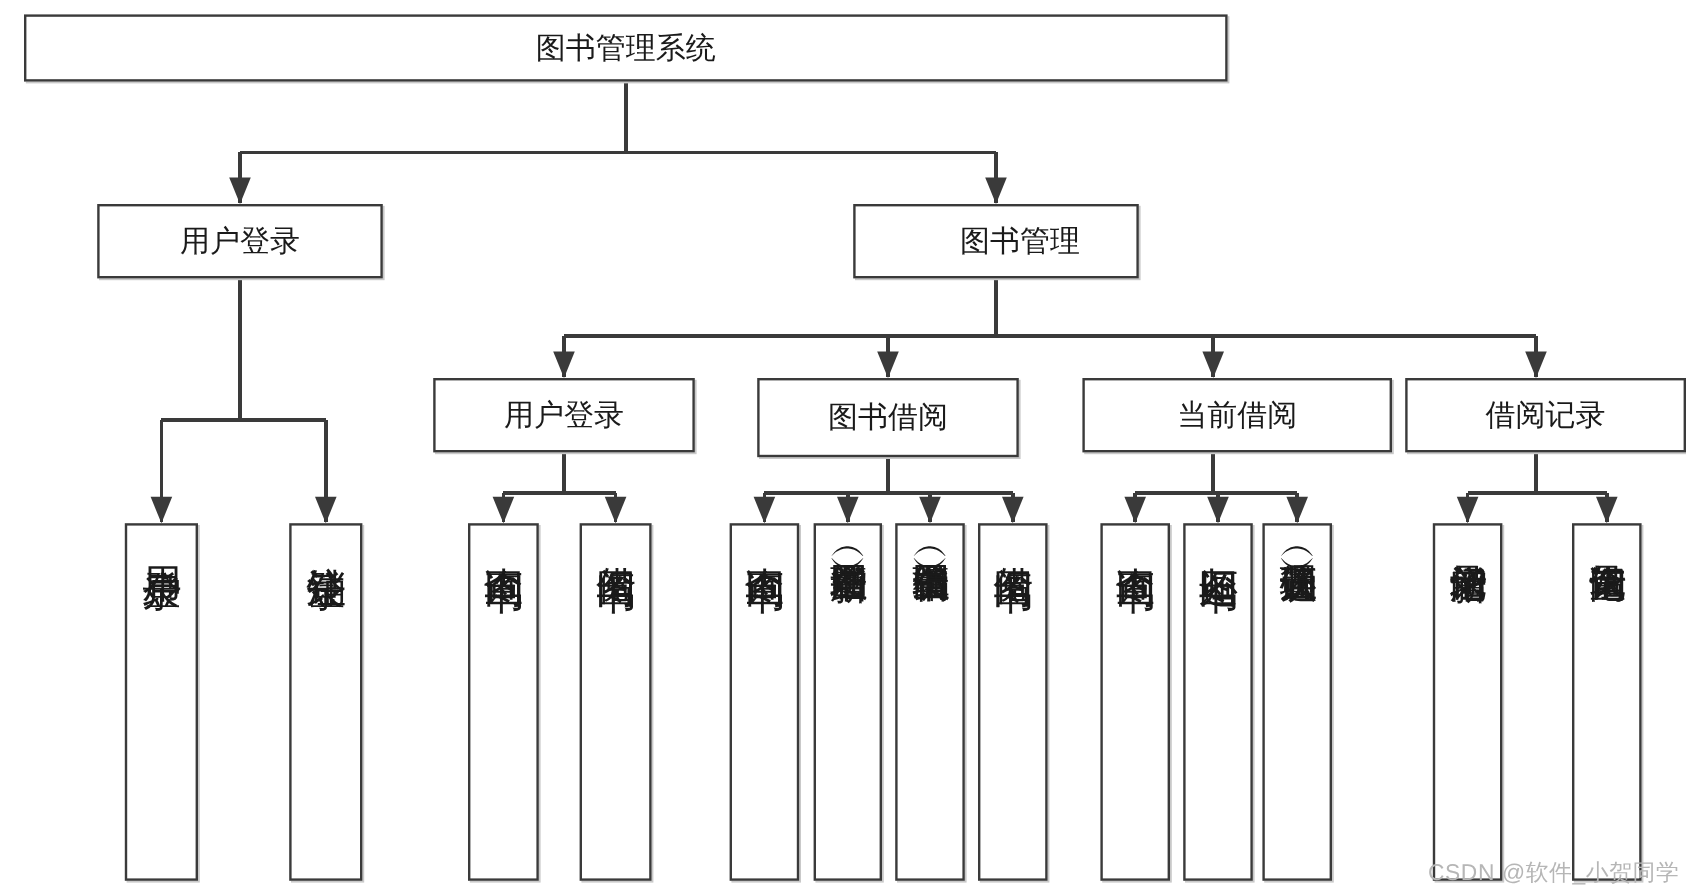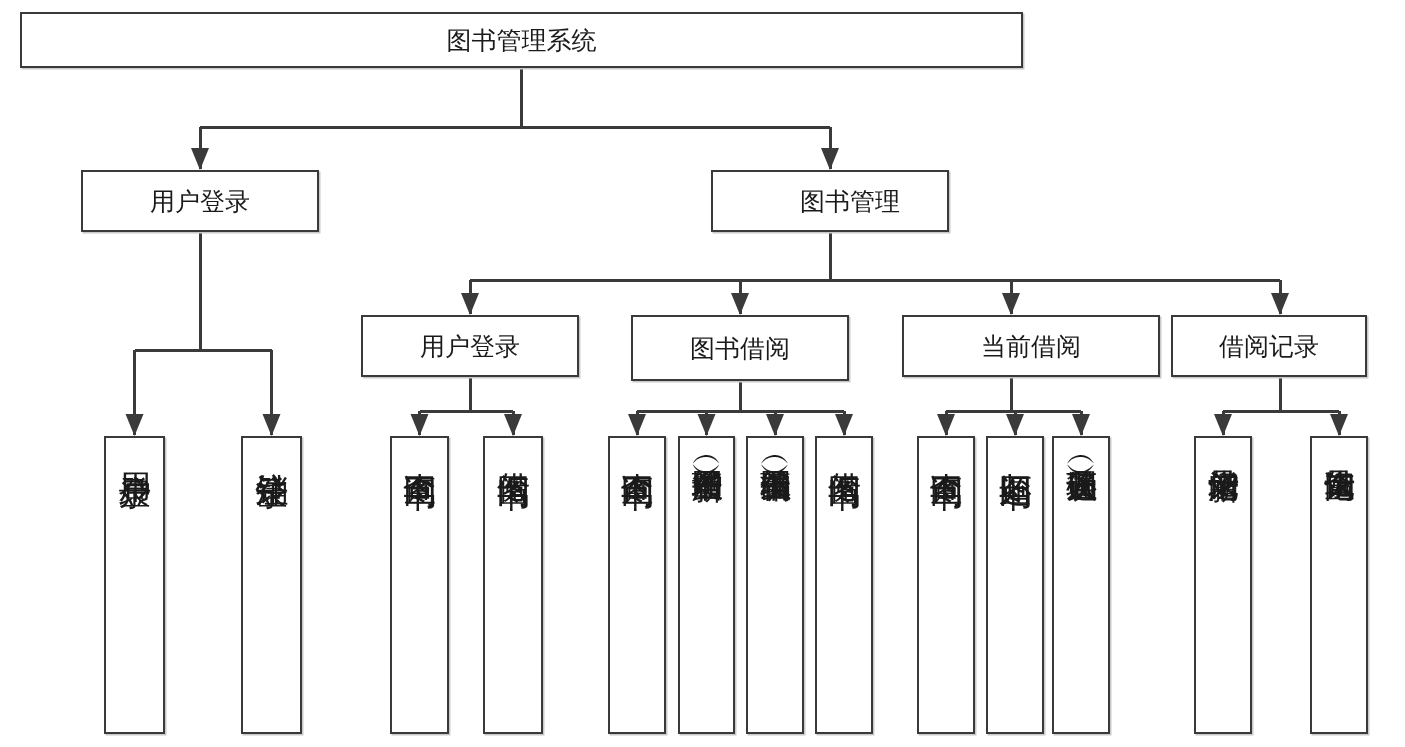--- a/index.html
+++ b/index.html
@@ -143,21 +143,21 @@
       </div>
       <div class="node horiz" style="left: 361px; top: 315px; width: 218px; height: 62px;">
         <span class="label">用户登录</span>
       </div>
       <div class="node horiz" style="left: 631px; top: 315px; width: 218px; height: 66px;">
         <span class="label">图书借阅</span>
       </div>
       <div class="node horiz" style="left: 902px; top: 315px; width: 258px; height: 62px;">
         <span class="label">当前借阅</span>
       </div>
-      <div class="node horiz" style="left: 1171px; top: 315px; width: 196px; height: 62px;">
+      <div class="node horiz" style="left: 1171px; top: 315px; width: 234px; height: 62px;">
         <span class="label">借阅记录</span>
       </div>
       <div class="node vert" style="left: 104px; top: 436px; width: 61px; height: 298px;">
         <span class="label">用户登录</span>
       </div>
       <div class="node vert" style="left: 241px; top: 436px; width: 61px; height: 298px;">
         <span class="label">注销登录</span>
       </div>
       <div class="node vert" style="left: 390px; top: 436px; width: 59px; height: 298px;">
         <span class="label">查询图书</span>
@@ -187,14 +187,15 @@
         <span class="label">确认归还（管理员）</span>
       </div>
       <div class="node vert long" style="left: 1194px; top: 436px; width: 58px; height: 298px;">
         <span class="label">新增借阅记录</span>
       </div>
       <div class="node vert long" style="left: 1310px; top: 436px; width: 58px; height: 298px;">
         <span class="label">查询借阅记录</span>
       </div>
     </div>
 
+  <div id="watermark">CSDN @软件_小贺同学</div>
 
 </div>
 
 </body></html>

